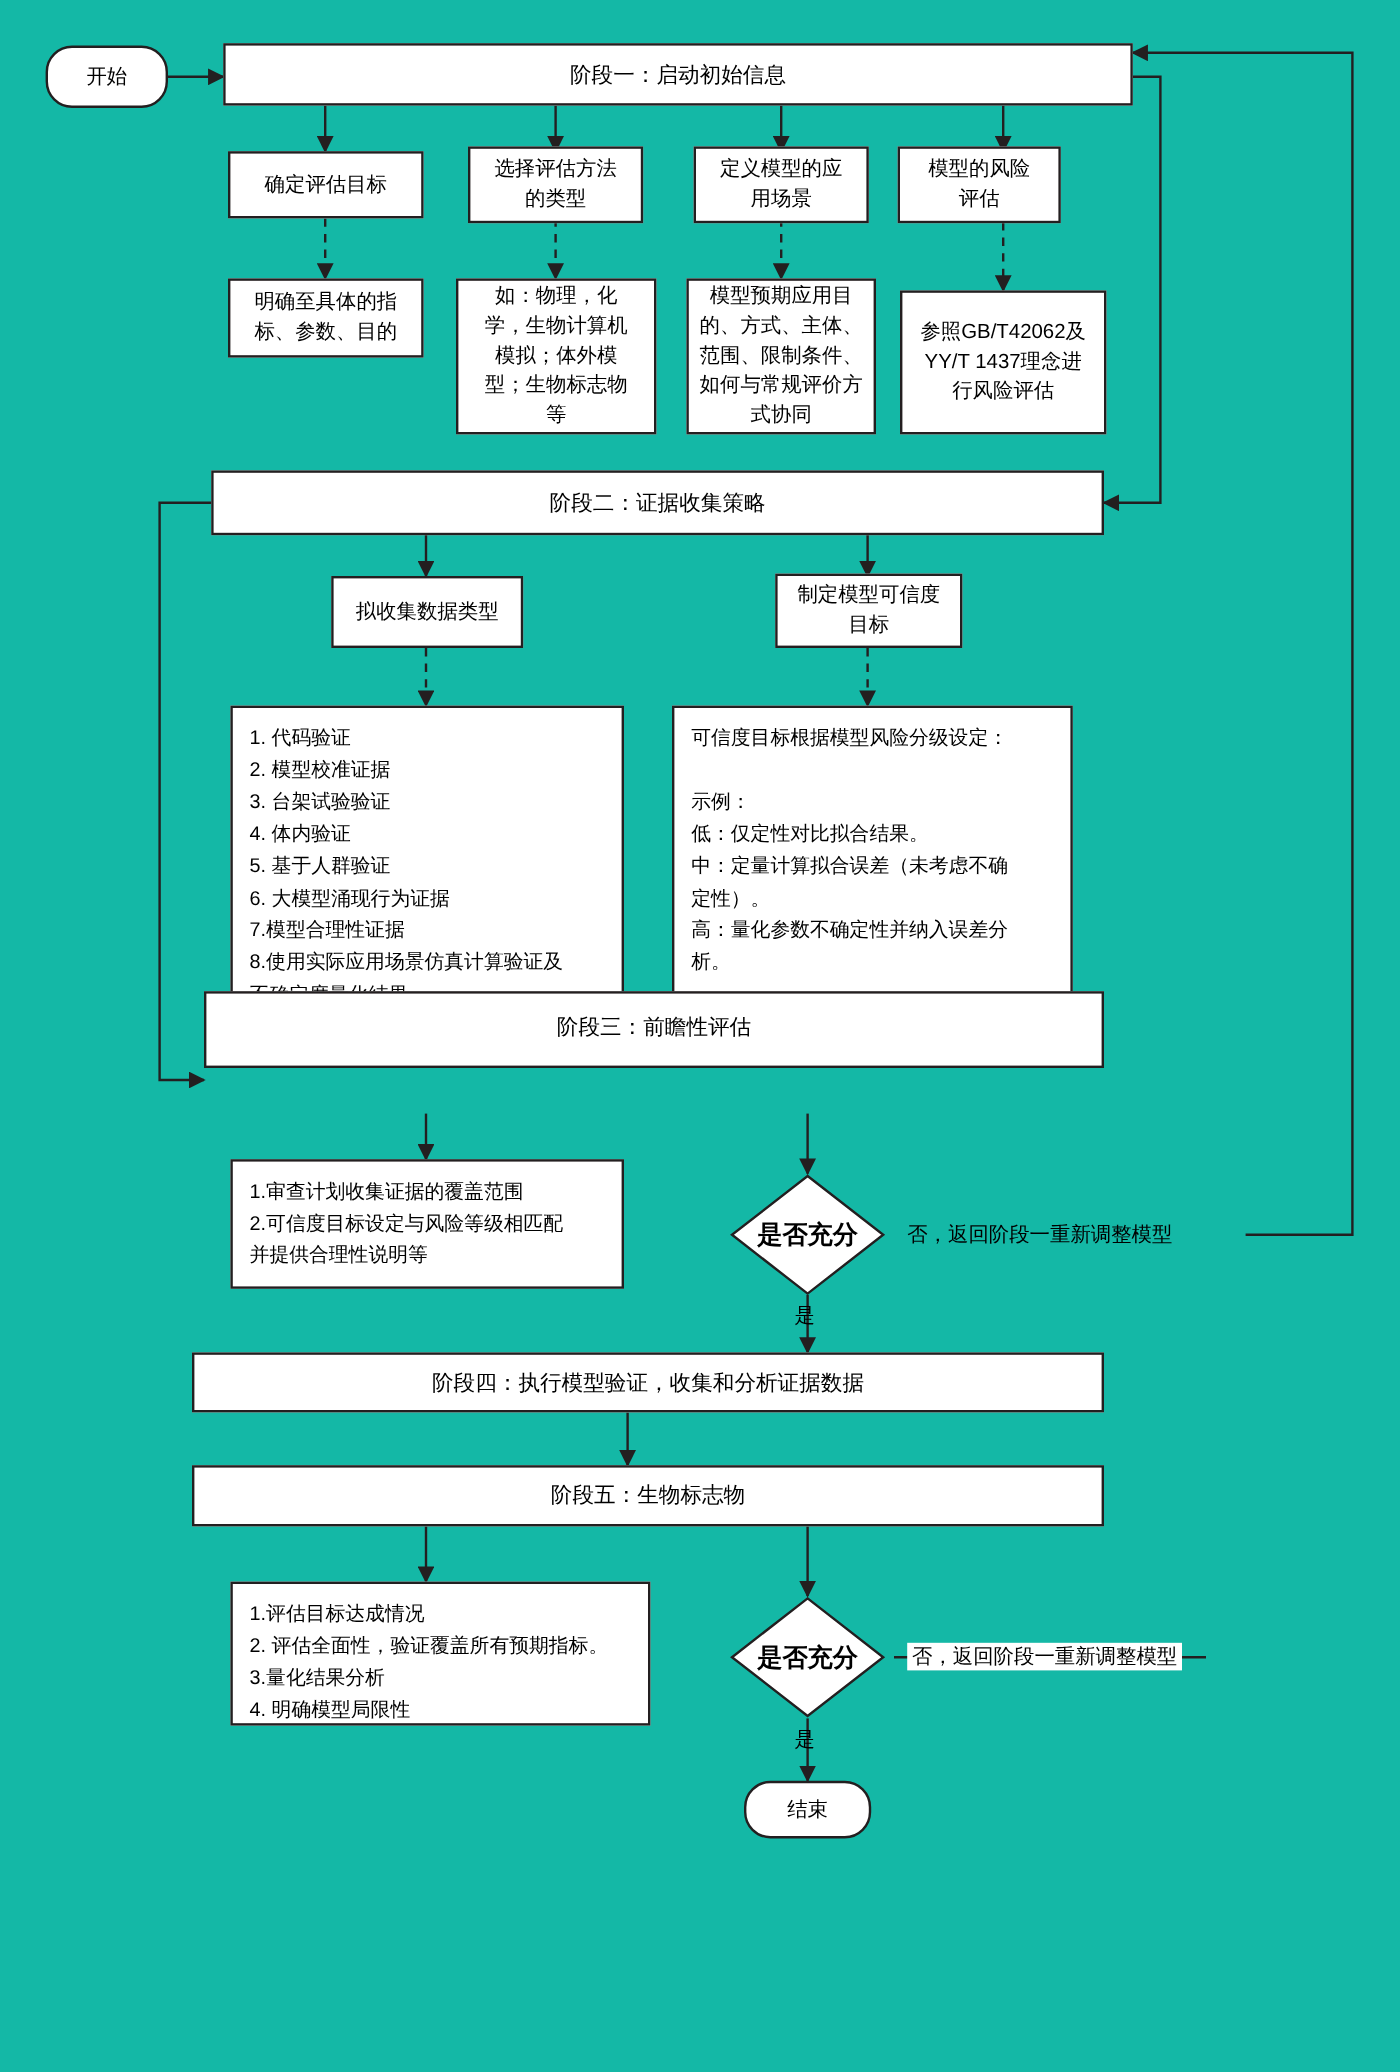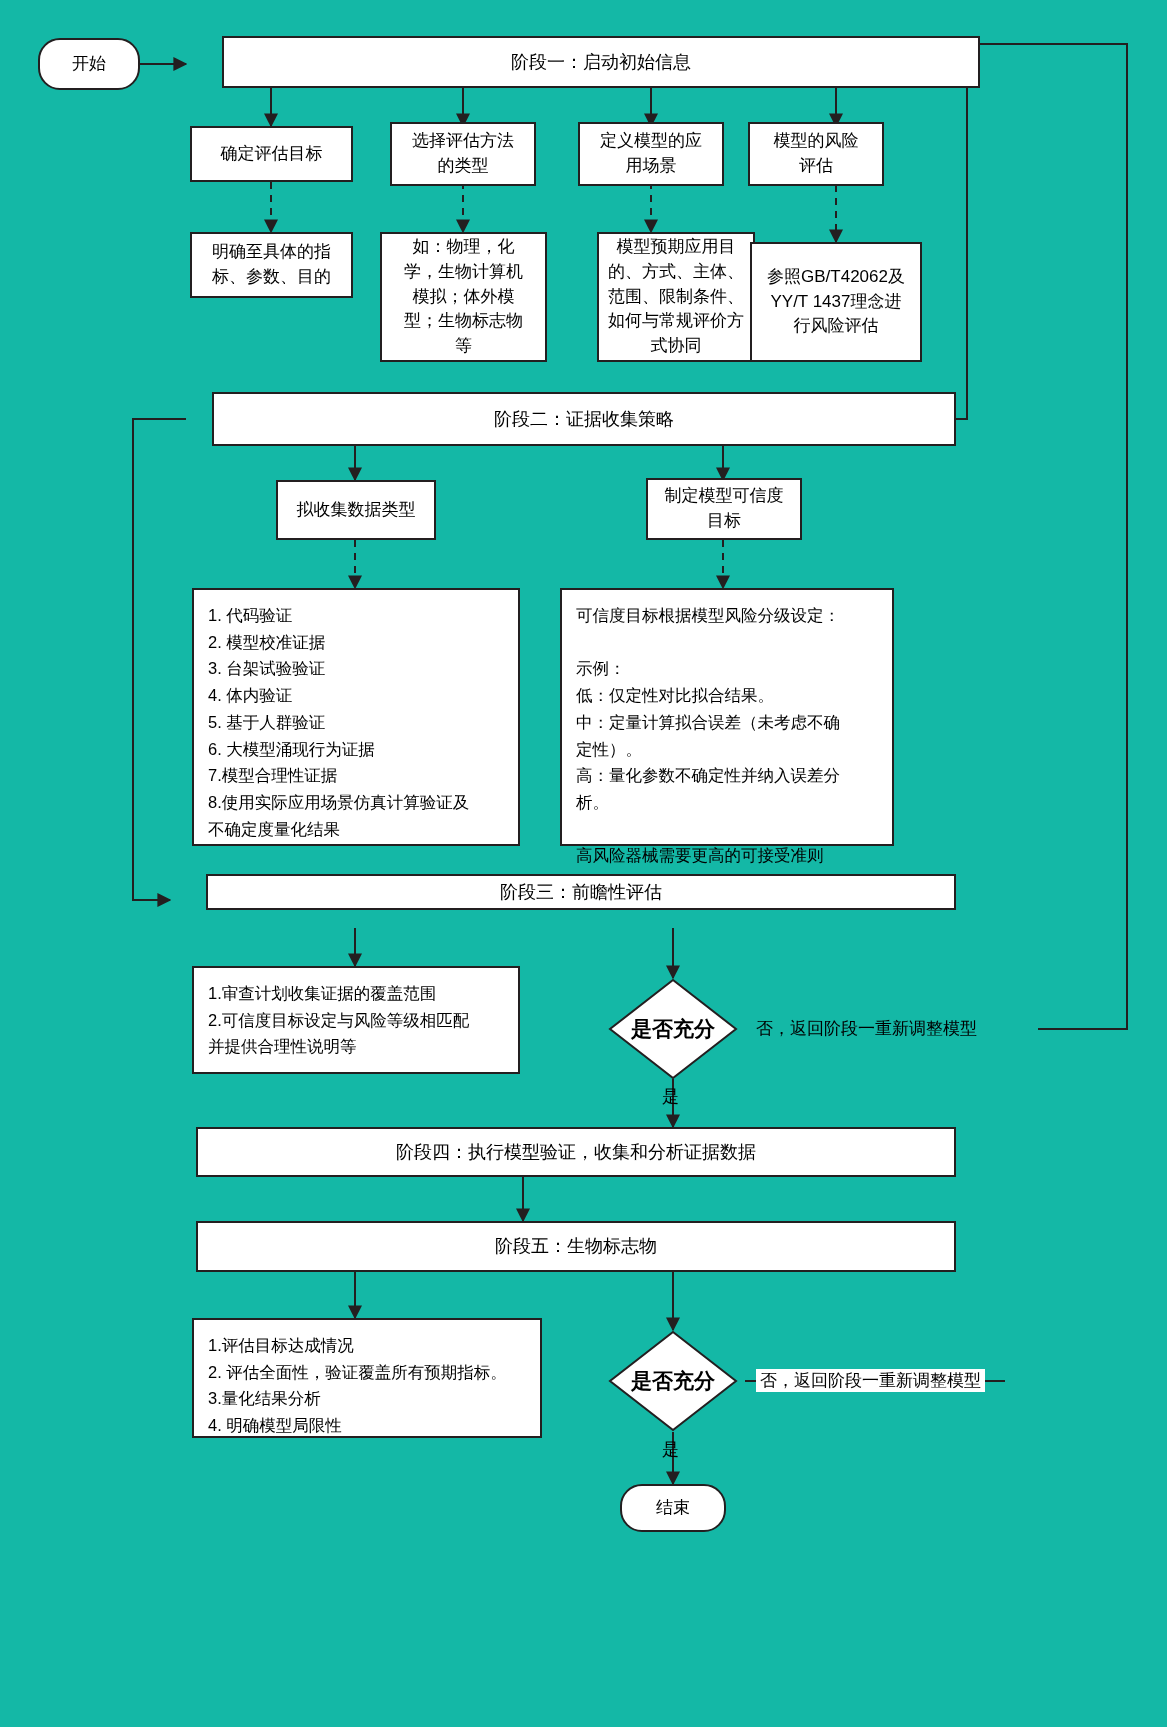--- a/index.html
+++ b/index.html
@@ -31,21 +31,20 @@
     font-size: 17px;
     padding: 4px 8px;
     white-space: pre-line;
   }
   .terminal {
     border-radius: 22px;
     font-size: 17px;
   }
   .band {
     font-size: 18px;
-    margin-left: 36px;
   }
   .textblock {
     align-items: flex-start;
     justify-content: flex-start;
     text-align: left;
     padding: 12px 14px;
     font-size: 17px;
     line-height: 1.62;
   }
   .small {
@@ -158,21 +157,21 @@
   <div class="node" style="left:748px; top:122px; width:136px; height:64px;">模型的风险
 评估</div>
 
   <div class="node" style="left:190px; top:232px; width:163px; height:66px;">明确至具体的指
 标、参数、目的</div>
   <div class="node" style="left:380px; top:232px; width:167px; height:130px;">如：物理，化
 学，生物计算机
 模拟；体外模
 型；生物标志物
 等</div>
-  <div class="node" style="left:572px; top:232px; width:158px; height:130px;margin-left:25px;">模型预期应用目
+  <div class="node" style="left:572px; top:232px; width:158px; height:130px;">模型预期应用目
 的、方式、主体、
 范围、限制条件、
 如何与常规评价方
 式协同</div>
   <div class="node" style="left:750px; top:242px; width:172px; height:120px;">参照GB/T42062及
 YY/T 1437理念进
 行风险评估</div>
 
   <div class="node band" style="left:176px; top:392px; width:744px; height:54px;">阶段二：证据收集策略</div>
 
@@ -195,21 +194,21 @@
 
 示例：
 低：仅定性对比拟合结果。
 中：定量计算拟合误差（未考虑不确
 定性）。
 高：量化参数不确定性并纳入误差分
 析。
 
 高风险器械需要更高的可接受准则</div>
 
-  <div class="node band" style="left:170px; top:874px; width:750px; height:36px;">阶段三：前瞻性评估</div>
+  <div class="node band" style="left:170px; top:826px; width:750px; height:64px;font-family:Liberation Mono, monospace;">阶段三：前瞻性评估</div>
 
   <div class="node textblock small" style="left:192px; top:966px; width:328px; height:108px;">1.审查计划收集证据的覆盖范围
 2.可信度目标设定与风险等级相匹配
 并提供合理性说明等</div>
 
   <div class="diamond-wrap" style="left:608px; top:978px; width:130px; height:102px;">
     <svg class="diamond" viewBox="0 0 130 102" preserveAspectRatio="none">
       <polygon points="65,2 128,51 65,100 2,51" fill="#ffffff" stroke="#231f20" stroke-width="2"></polygon>
     </svg>
     <div class="diamond-label">是否充分</div>

